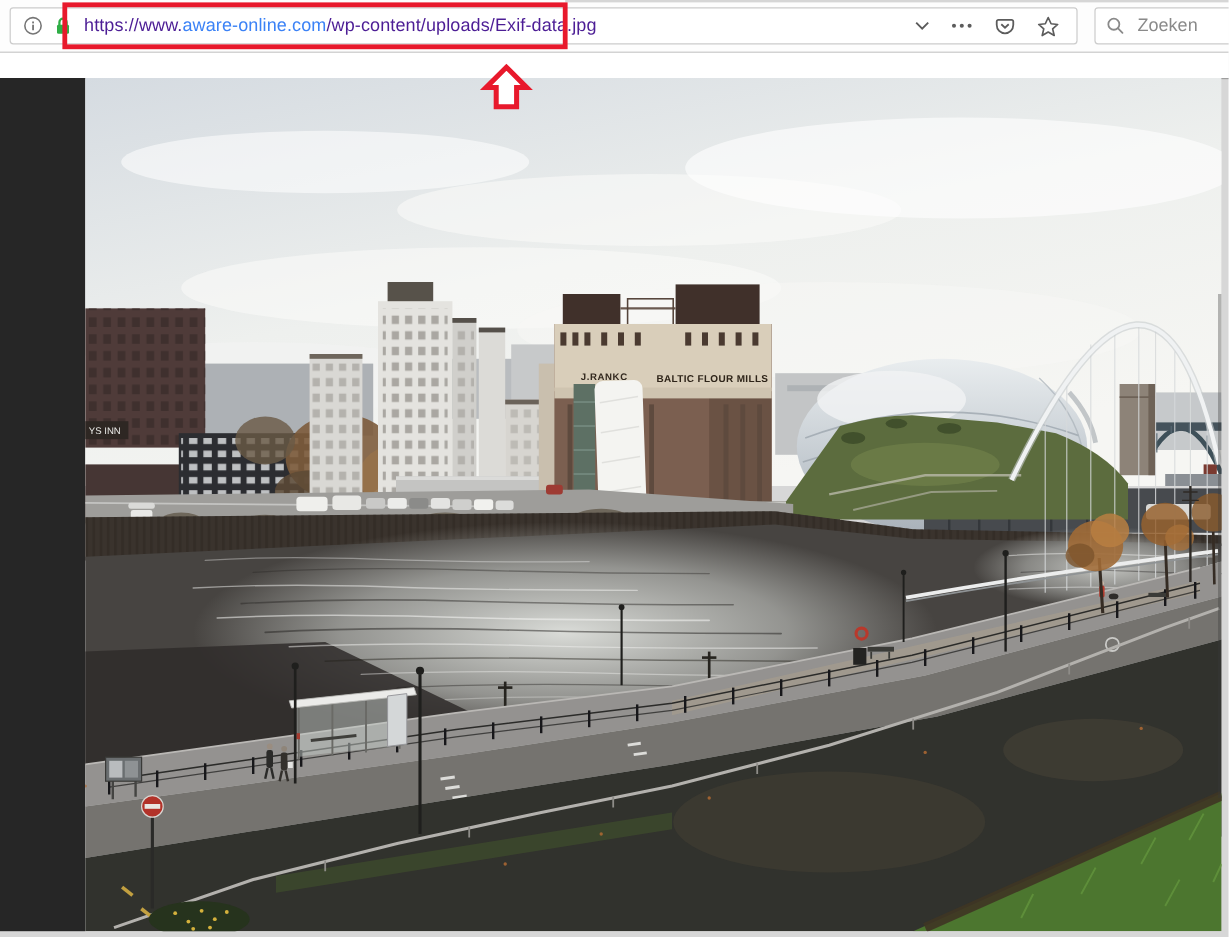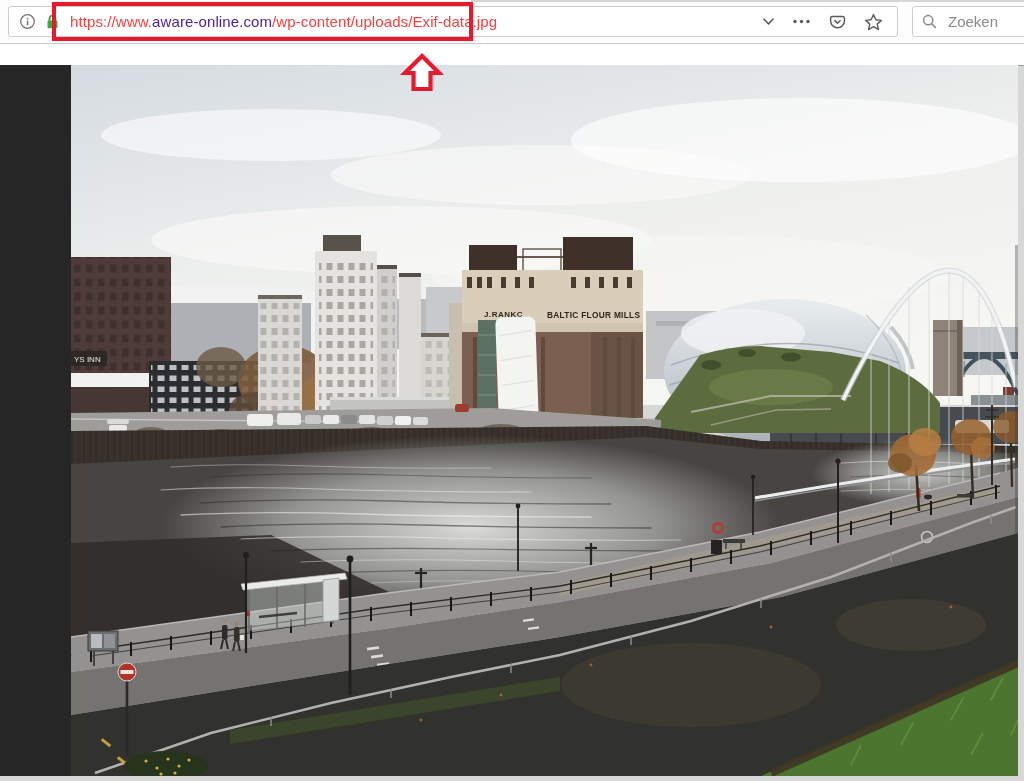--- a/index.html
+++ b/index.html
@@ -7,22 +7,22 @@
           font-family:"Liberation Sans",sans-serif;}
   
   .toolbar{position:absolute;left:0;top:0;width:1024px;height:44px;background:#fdfdfd;
            border-bottom:1px solid #c9c9c9;box-sizing:border-box;}
   .top-hairline{position:absolute;left:471px;top:0;width:553px;height:2px;background:#d6d6d6;}
   .urlbar{position:absolute;left:8px;top:6px;width:890px;height:31px;background:#fff;
           border:1px solid #cccccc;border-radius:3px;display:flex;align-items:center;
           box-sizing:border-box;padding:0 10px;}
   .urlbar .left{display:flex;align-items:center;gap:9px;}
   .urltext{margin-left:10px;font-size:15px;white-space:nowrap;letter-spacing:.1px;}
-  .u-dim{color:#ef4444;}
-  .u-dom{color:#4c1d95;}
+  .u-dim{color:#4c1d95;}
+  .u-dom{color:#3b82f6;}
   .urlbar .right{margin-left:auto;display:flex;align-items:center;gap:17px;padding-right:4px;}
   .searchbar{position:absolute;left:912px;top:6px;width:150px;height:31px;background:#fff;
              border:1px solid #cccccc;border-radius:3px;display:flex;align-items:center;
              gap:9px;box-sizing:border-box;padding:0 9px;}
   .searchbar input{border:none;outline:none;font-size:15px;color:#333;width:100px;
                    font-family:"Liberation Sans",sans-serif;background:transparent;}
   .searchbar input::placeholder{color:#8a8a8a;}
   
   .url-highlight{position:absolute;left:52px;top:2px;width:421px;height:39px;
                  border:4px solid #e8192c;box-sizing:border-box;z-index:40;}

